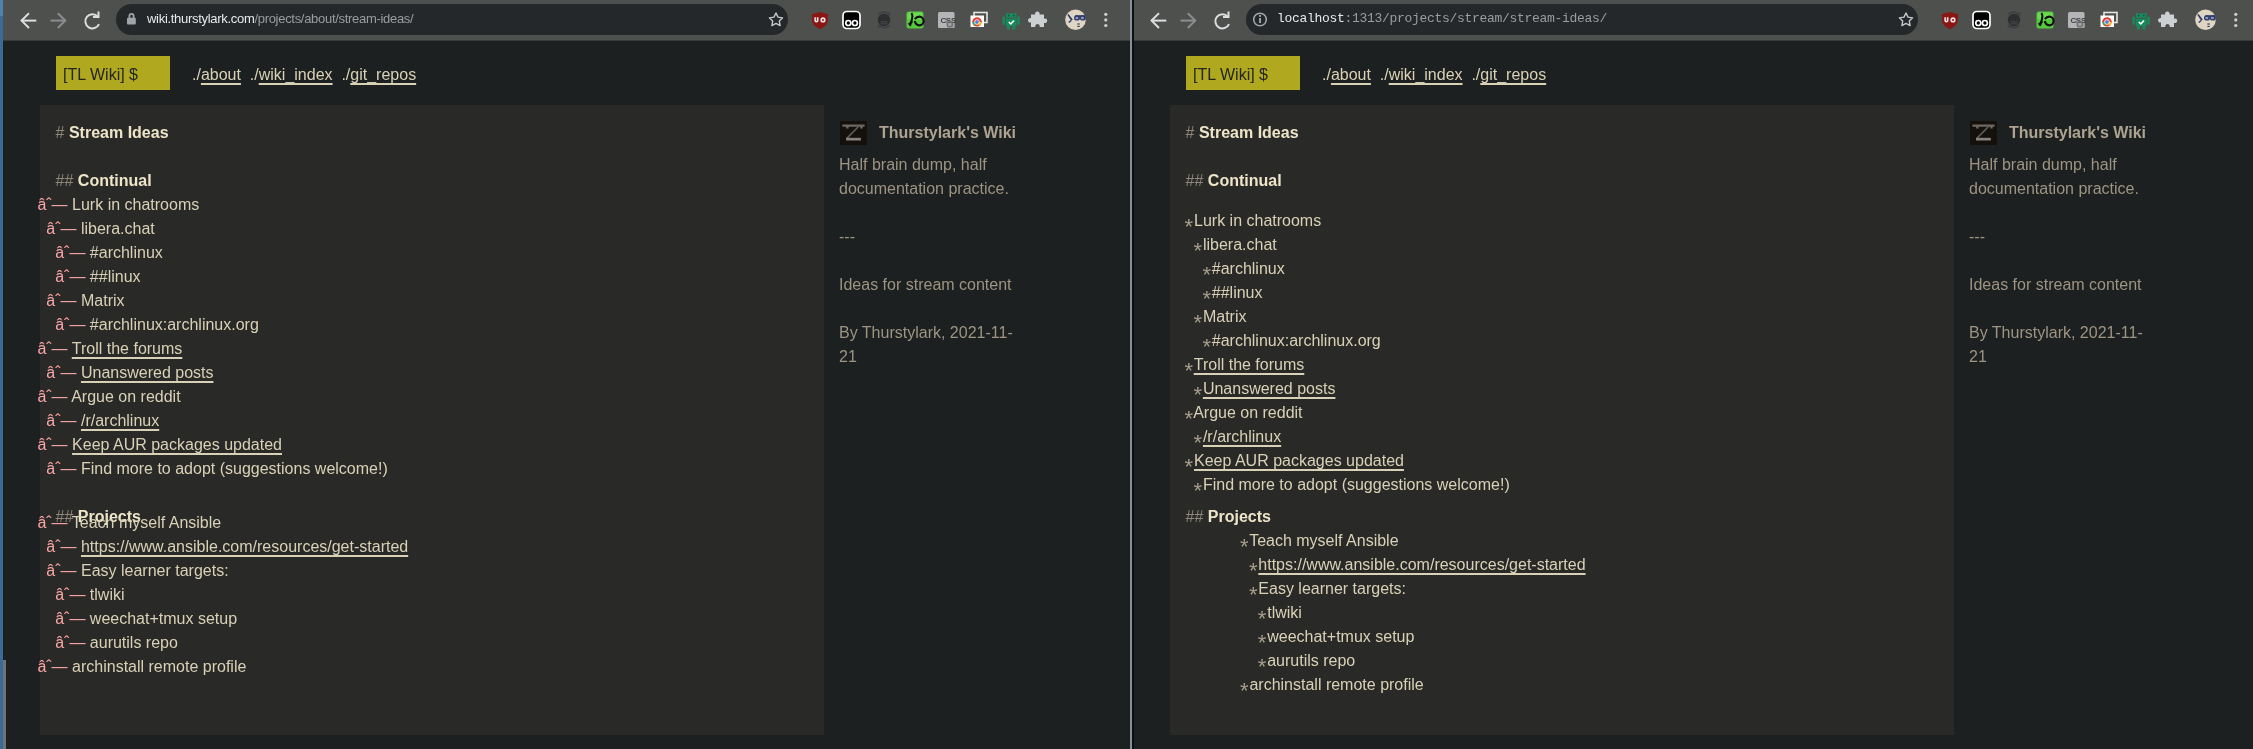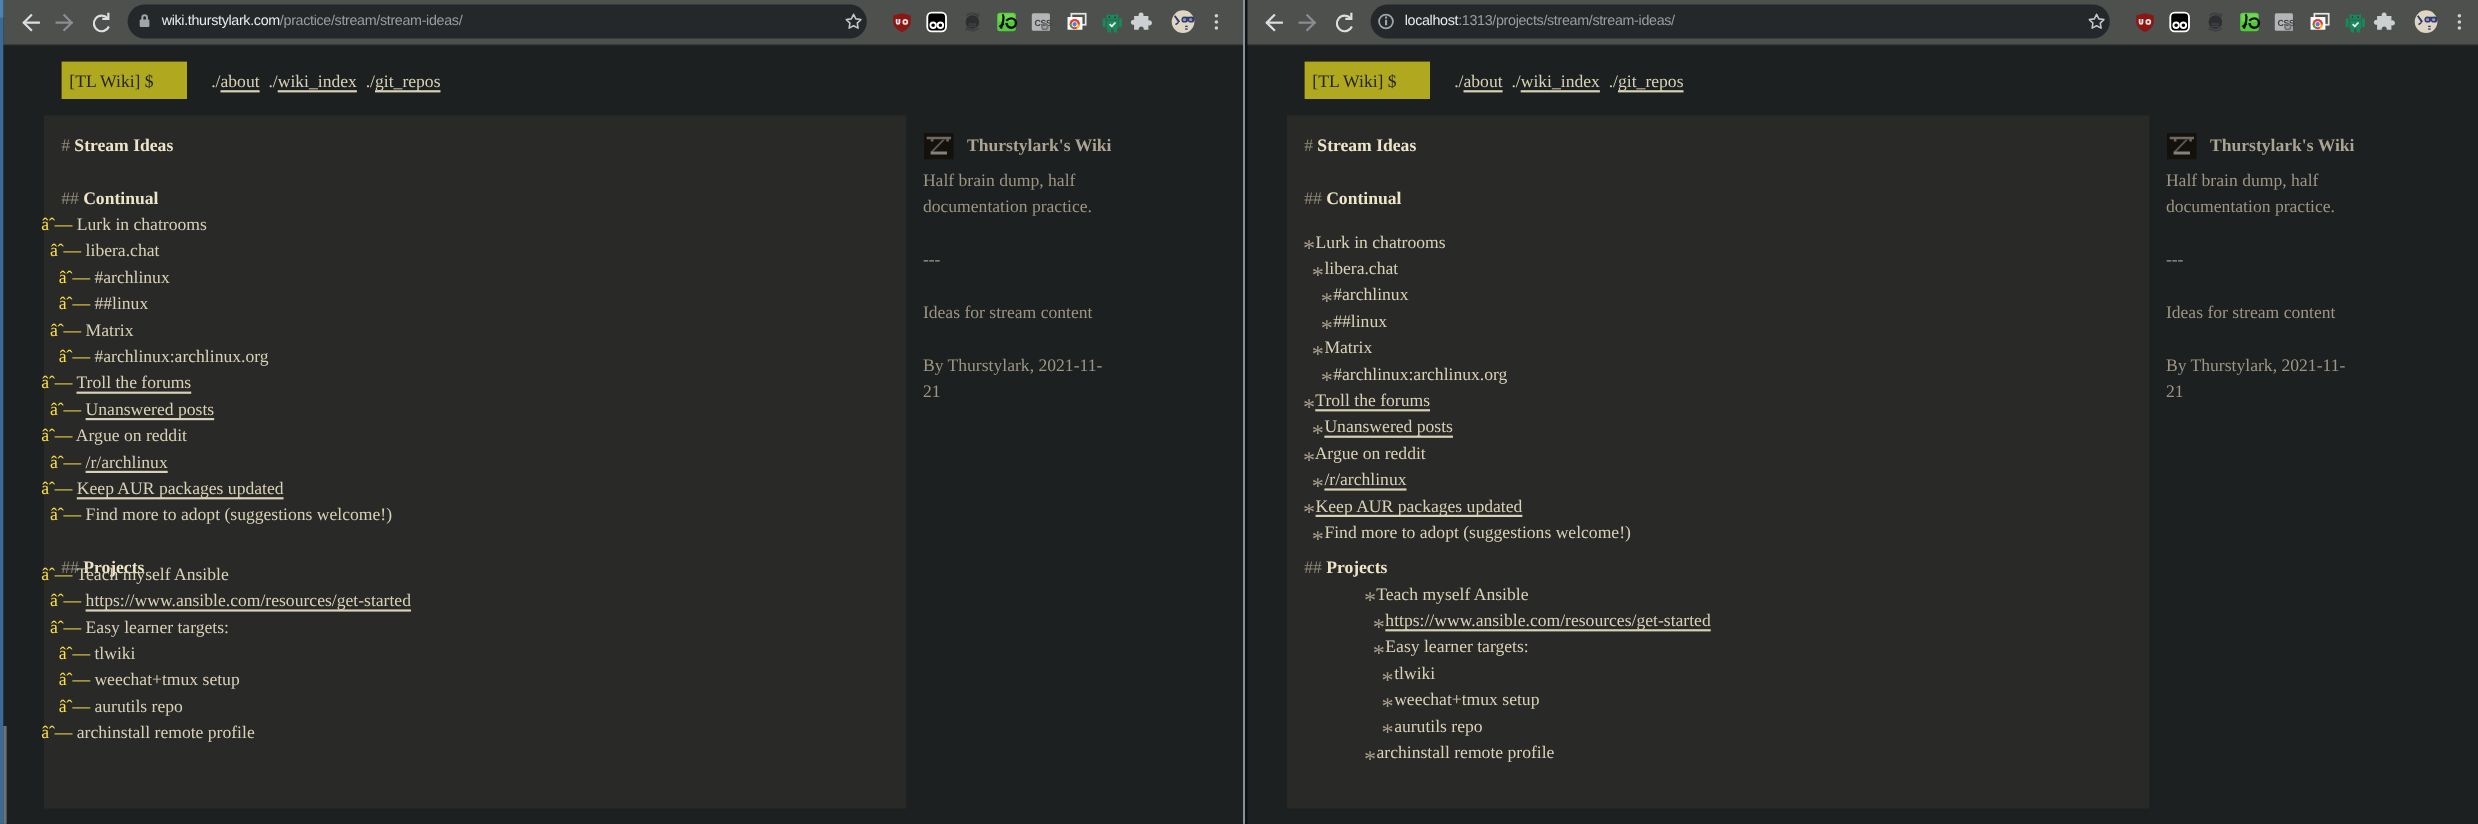--- a/index.html
+++ b/index.html
@@ -1,23 +1,23 @@
 <!DOCTYPE html>
 <html><head><meta charset="utf-8"><style>
 html,body{margin:0;padding:0;width:2253px;height:749px;background:#1d2021;overflow:hidden}
-.mono{position:absolute;margin:0;font-family:Liberation Serif, serif;font-size:16px;line-height:24px;white-space:pre}
+.mono{position:absolute;margin:0;font-family:Liberation Sans, sans-serif;font-size:16px;line-height:24px;white-space:pre}
 .mono.b{font-weight:bold}
 .pf{color:#8f8777;font-weight:normal}
-.mk{color:#fde047}
+.mk{color:#fca5a5}
 a{color:inherit;text-decoration:underline;text-decoration-thickness:1.5px;text-underline-offset:2.5px}
 .mk2{color:#a59c89;font-size:22px;line-height:10px;letter-spacing:-3.6px;position:relative;top:7.8px}
 </style></head><body>
 <div style="position:absolute;left:3px;top:0;width:1127px;height:40px;background:#4e504e;border-bottom:1px solid #383a38"></div>
 <div style="position:absolute;left:116px;top:4px;width:672px;height:31px;border-radius:15.5px;background:#25282a"></div>
-<div style="position:absolute;left:147px;top:12.3px;font-family:'Liberation Sans',sans-serif;font-size:13px;letter-spacing:-0.3px;line-height:14px;white-space:pre;color:#e8e9ea">wiki.thurstylark.com<span style="color:#9a9da0">/practice/stream/stream-ideas/</span></div>
+<div style="position:absolute;left:147px;top:12.3px;font-family:'Liberation Sans',sans-serif;font-size:13px;letter-spacing:-0.3px;line-height:14px;white-space:pre;color:#e8e9ea">wiki.thurstylark.com<span style="color:#9a9da0">/projects/about/stream-ideas/</span></div>
 <svg style="position:absolute;left:3px;top:0" width="1125" height="40" viewBox="0 0 1125 40">
     <g transform="translate(-3,0)">
       <g stroke="#dcdee0" stroke-width="2" fill="none" stroke-linecap="square">
         <path d="M35.3 20.6 H22"></path>
         <path d="M28.3 13.9 L21.6 20.6 L28.3 27.3"></path>
       </g>
       <g stroke="#8b8e90" stroke-width="2" fill="none" stroke-linecap="square">
         <path d="M51.5 20.6 H64.8"></path>
         <path d="M58.5 13.9 L65.2 20.6 L58.5 27.3"></path>
       </g>
@@ -134,21 +134,21 @@
 documentation practice.
 
 ---
 
 Ideas for stream content
 
 By Thurstylark, 2021-11-
 21</pre>
 <div style="position:absolute;left:1133px;top:0;width:1120px;height:40px;background:#4e504e;border-bottom:1px solid #383a38"></div>
 <div style="position:absolute;left:1246px;top:4px;width:672px;height:31px;border-radius:15.5px;background:#25282a"></div>
-<div style="position:absolute;left:1277px;top:12.3px;font-family:Liberation Sans, sans-serif;font-size:13px;letter-spacing:-0.3px;line-height:14px;white-space:pre;color:#e8e9ea">localhost<span style="color:#9a9da0">:1313/projects/stream/stream-ideas/</span></div>
+<div style="position:absolute;left:1277px;top:12.3px;font-family:Liberation Mono, monospace;font-size:13px;letter-spacing:-0.3px;line-height:14px;white-space:pre;color:#e8e9ea">localhost<span style="color:#9a9da0">:1313/projects/stream/stream-ideas/</span></div>
 <svg style="position:absolute;left:1133px;top:0" width="1125" height="40" viewBox="0 0 1125 40">
     <g transform="translate(-3,0)">
       <g stroke="#dcdee0" stroke-width="2" fill="none" stroke-linecap="square">
         <path d="M35.3 20.6 H22"></path>
         <path d="M28.3 13.9 L21.6 20.6 L28.3 27.3"></path>
       </g>
       <g stroke="#8b8e90" stroke-width="2" fill="none" stroke-linecap="square">
         <path d="M51.5 20.6 H64.8"></path>
         <path d="M58.5 13.9 L65.2 20.6 L58.5 27.3"></path>
       </g>

